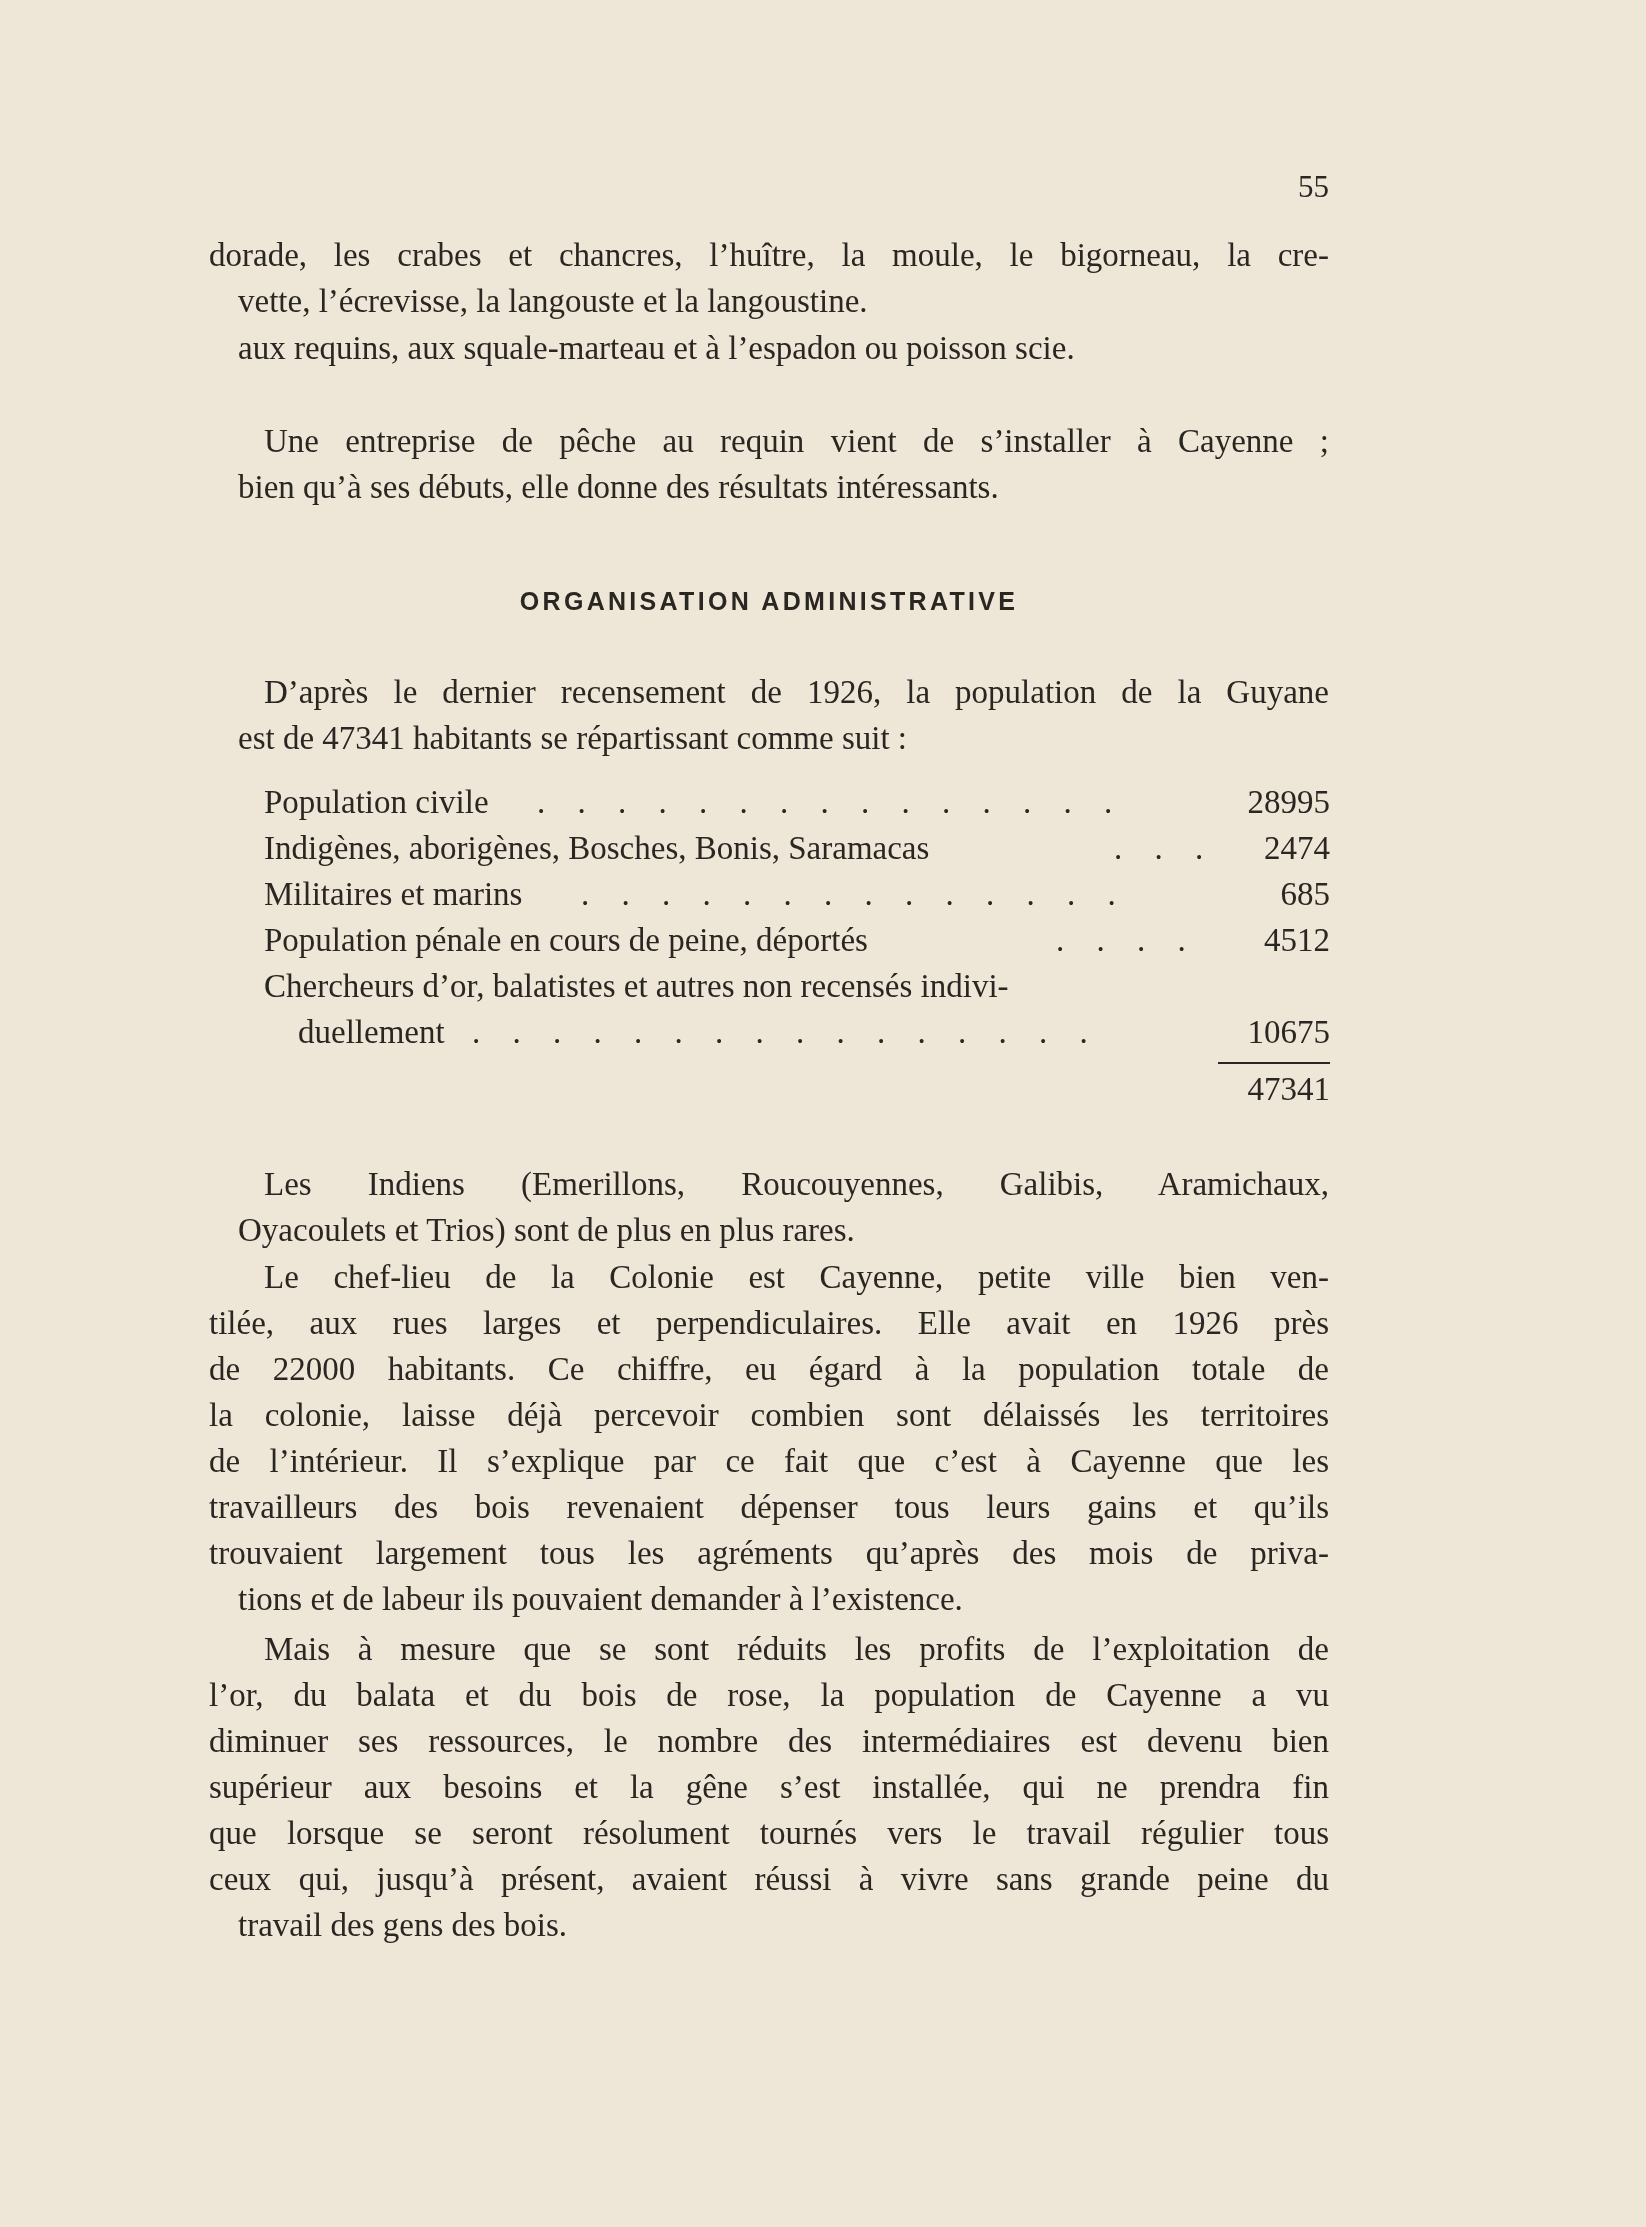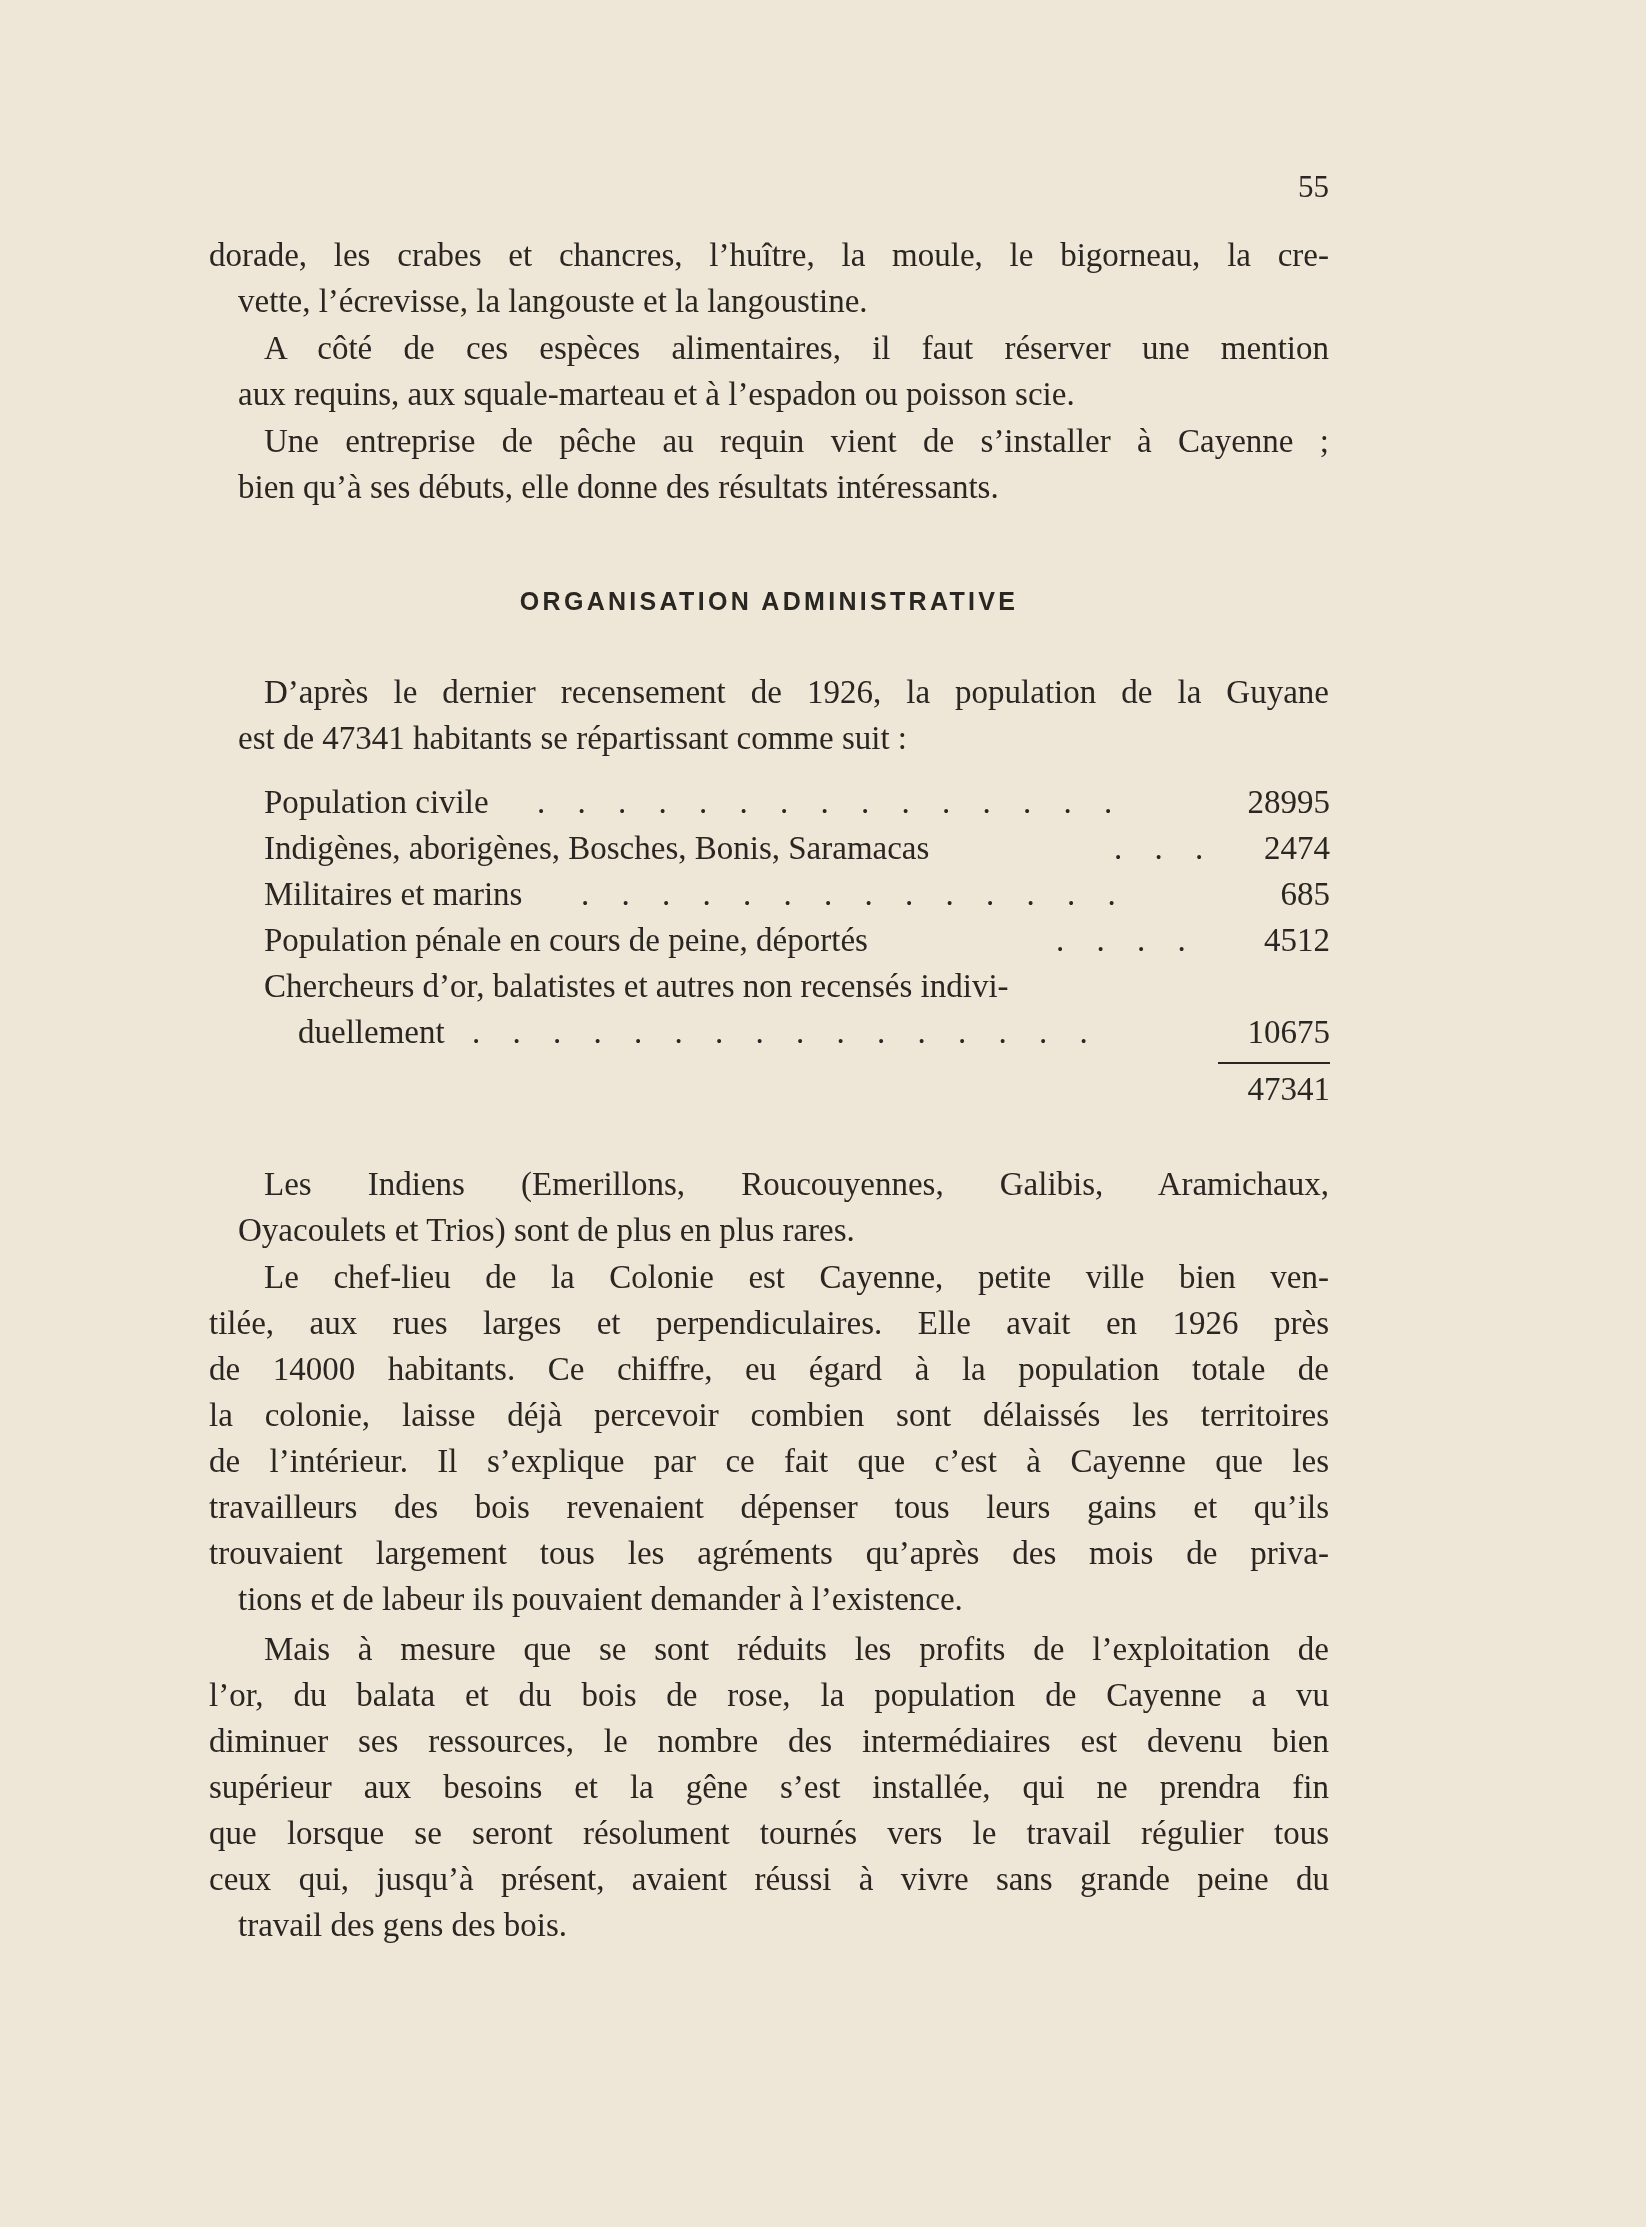--- a/index.html
+++ b/index.html
@@ -60,21 +60,20 @@
 
   <div class="running-head">
     <div class="page-number">55</div>
   </div>
 
   <div class="para" style="top:232px">
     <span class="line">dorade, les crabes et chancres, l’huître, la moule, le bigorneau, la cre-</span>
     <span class="line last">vette, l’écrevisse, la langouste et la langoustine.</span>
   </div>
   <div class="para" style="top:325px">
-    <span class="line indent">A côté de ces espèces alimentaires, il faut réserver une mention</span>
     <span class="line last">aux requins, aux squale-marteau et à l’espadon ou poisson scie.</span>
   </div>
   <div class="para" style="top:418px">
     <span class="line indent">Une entreprise de pêche au requin vient de s’installer à Cayenne ;</span>
     <span class="line last">bien qu’à ses débuts, elle donne des résultats intéressants.</span>
   </div>
 
   <div class="section-heading">ORGANISATION ADMINISTRATIVE</div>
 
   <div class="para" style="top:669px">
@@ -119,21 +118,21 @@
     </div>
   </div>
 
   <div class="para" style="top:1161px">
     <span class="line indent">Les Indiens (Emerillons, Roucouyennes, Galibis, Aramichaux,</span>
     <span class="line last">Oyacoulets et Trios) sont de plus en plus rares.</span>
   </div>
   <div class="para" style="top:1254px">
     <span class="line indent">Le chef-lieu de la Colonie est Cayenne, petite ville bien ven-</span>
     <span class="line">tilée, aux rues larges et perpendiculaires. Elle avait en 1926 près</span>
-    <span class="line">de 14000 habitants. Ce chiffre, eu égard à la population totale de</span>
+    <span class="line">de 22000 habitants. Ce chiffre, eu égard à la population totale de</span>
     <span class="line">la colonie, laisse déjà percevoir combien sont délaissés les territoires</span>
     <span class="line">de l’intérieur. Il s’explique par ce fait que c’est à Cayenne que les</span>
     <span class="line">travailleurs des bois revenaient dépenser tous leurs gains et qu’ils</span>
     <span class="line">trouvaient largement tous les agréments qu’après des mois de priva-</span>
     <span class="line last">tions et de labeur ils pouvaient demander à l’existence.</span>
   </div>
   <div class="para" style="top:1626px">
     <span class="line indent">Mais à mesure que se sont réduits les profits de l’exploitation de</span>
     <span class="line">l’or, du balata et du bois de rose, la population de Cayenne a vu</span>
     <span class="line">diminuer ses ressources, le nombre des intermédiaires est devenu bien</span>

